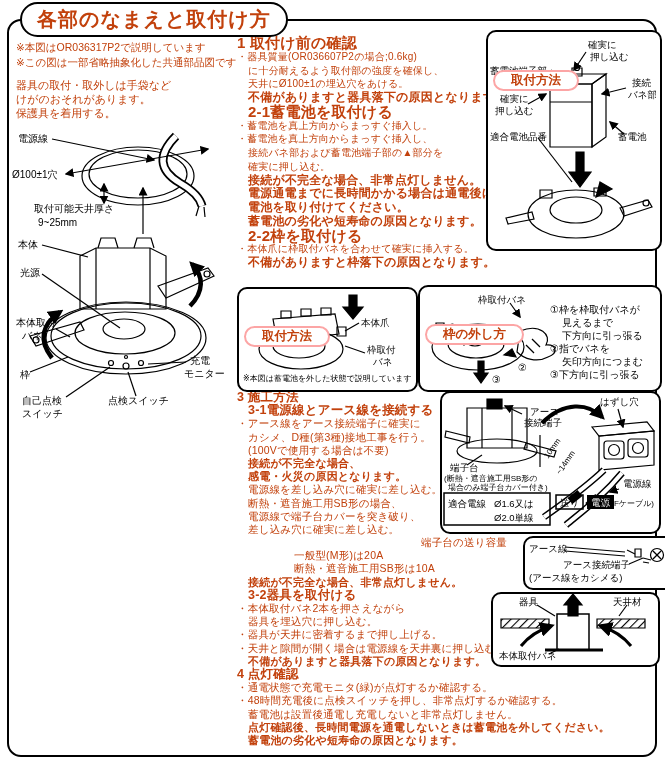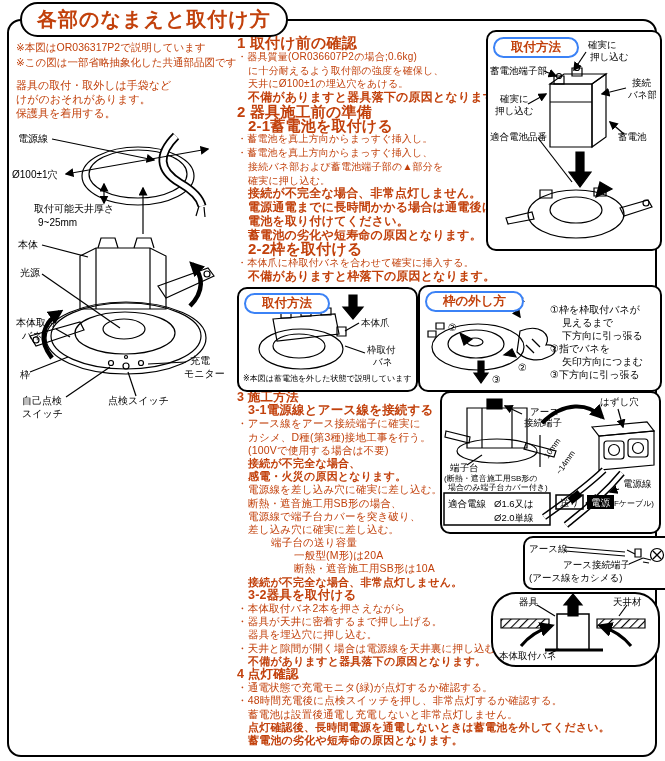--- a/index.html
+++ b/index.html
@@ -9,27 +9,27 @@
   #page-border{position:absolute;left:7px;top:19px;width:646px;height:734px;
                border:2.5px solid #000;border-radius:14px;}
   #main-title{position:absolute;left:20px;top:2px;border:2.5px solid #000;border-radius:18px;
               background:#fff;font-weight:700;font-size:20px;letter-spacing:1px;
               padding:2px 15px;white-space:nowrap;z-index:5;}
   .note-line{font-size:10.5px;line-height:14.5px;white-space:nowrap;}
   .caution-line{font-size:11px;line-height:14px;white-space:nowrap;}
   .ln{white-space:nowrap;font-size:10px;height:13.75px;line-height:13.75px;letter-spacing:0.2px;}
   .b{font-weight:700;font-size:12px;}
   .h{font-weight:700;font-size:15px;}
-  .i1{padding-left:11px;}.i2{padding-left:34px;}.i3{padding-left:57px;}
+  .i1{padding-left:11px;}.i2{padding-left:34px;text-align:center;}.i3{padding-left:57px;}
   #block2 .ln{font-size:10.5px;height:13.2px;line-height:13.2px;}
   #block2 .b{font-size:11px;}
   #block2 .h{font-size:12.5px;}
   .box{position:absolute;border:2px solid #000;border-radius:10px;background:#fff;}
-  .pill{position:absolute;border:2px solid #3b82f6;border-radius:14px;background:#fff;
-        font-weight:700;padding:0px 16px;font-size:12.5px;white-space:nowrap;z-index:3;}
+  .pill{position:absolute;border:2px solid #fca5a5;border-radius:14px;background:#fff;
+        font-weight:700;padding:0px 16px;font-size:12.5px;white-space:nowrap;z-index:3;margin-top:33px;}
   svg{position:absolute;left:0;top:0;}
   svg text{fill:#000;font-family:"Liberation Sans","DejaVu Sans",sans-serif;}
   .lbl{font-size:10px;}
   .lbl9{font-size:9.5px;}
   .lbl8{font-size:8px;}
   line,path,ellipse,polygon,polyline,rect,circle{vector-effect:non-scaling-stroke;}
 </style>
 </head>
 <body>
 
@@ -115,21 +115,20 @@
       <text class="lbl" x="176" y="251">モニター</text>
     </svg>
   </div>
 
   <div id="block1" class="abs" style="left:237px;top:36px;width:420px;">
     <div class="ln h">1 取付け前の確認</div>
     <div class="ln">・器具質量(OR036607P2の場合;0.6kg)</div>
     <div class="ln i1">に十分耐えるよう取付部の強度を確保し、</div>
     <div class="ln i1">天井にØ100±1の埋込穴をあける。</div>
     <div class="ln b i1">不備がありますと器具落下の原因となります。</div>
-    <div class="ln h">2 器具施工前の準備</div>
     <div class="ln h i1">2-1蓄電池を取付ける</div>
     <div class="ln">・蓄電池を真上方向からまっすぐ挿入し。</div>
     <div class="ln">・蓄電池を真上方向からまっすぐ挿入し、</div>
     <div class="ln i1">接続バネ部および蓄電池端子部の▲部分を</div>
     <div class="ln i1">確実に押し込む。</div>
     <div class="ln b i1">接続が不完全な場合、非常点灯しません。</div>
     <div class="ln b i1">電源通電までに長時間かかる場合は通電後に</div>
     <div class="ln b i1">電池を取り付けてください。</div>
     <div class="ln b i1">蓄電池の劣化や短寿命の原因となります。</div>
     <div class="ln h i1">2-2枠を取付ける</div>
@@ -148,22 +147,22 @@
     <div class="ln i1">電源線を差し込み穴に確実に差し込む。</div>
     <div class="ln i1">断熱・遮音施工用SB形の場合、</div>
     <div class="ln i1">電源線で端子台カバーを突き破り、</div>
     <div class="ln i1">差し込み穴に確実に差し込む。</div>
     <div class="ln i2">端子台の送り容量</div>
     <div class="ln i3">一般型(M形)は20A</div>
     <div class="ln i3">断熱・遮音施工用SB形は10A</div>
     <div class="ln b i1">接続が不完全な場合、非常点灯しません。</div>
     <div class="ln h i1">3-2器具を取付ける</div>
     <div class="ln">・本体取付バネ2本を押さえながら</div>
+    <div class="ln i1">器具を埋込穴に押し込む。</div>
     <div class="ln">・器具が天井に密着するまで押し上げる。</div>
-    <div class="ln i1">器具を埋込穴に押し込む。</div>
     <div class="ln">・天井と隙間が開く場合は電源線を天井裏に押し込む。</div>
     <div class="ln b i1">不備がありますと器具落下の原因となります。</div>
     <div class="ln h">4 点灯確認</div>
     <div class="ln">・通電状態で充電モニタ(緑)が点灯するか確認する。</div>
     <div class="ln">・48時間充電後に点検スイッチを押し、非常点灯するか確認する。</div>
     <div class="ln i1">蓄電池は設置後通電し充電しないと非常点灯しません。</div>
     <div class="ln b i1">点灯確認後、長時間電源を通電しないときは蓄電池を外してください。</div>
     <div class="ln b i1">蓄電池の劣化や短寿命の原因となります。</div>
   </div>
 
@@ -322,21 +321,21 @@
         <line x1="118" y1="20" x2="126" y2="22"></line>
           <line x1="118" y1="24" x2="124" y2="25"></line>
         <line x1="104" y1="26" x2="118" y2="20"></line>
       </g>
       <text class="lbl9" x="4" y="14">アース線</text>
       <text class="lbl9" x="38" y="30">アース接続端子</text>
       <text class="lbl9" x="4" y="43">(アース線をカシメる)</text>
     </svg>
   </div>
 
-  <div class="box" style="left:491px;top:592px;width:165px;height:71px;border-radius:25px;">
+  <div class="box" style="left:491px;top:592px;width:165px;height:71px;">
     <svg width="161" height="67" viewBox="0 0 161 67">
       <defs>
         <pattern id="hatch" width="6" height="6" patternTransform="rotate(45)" patternUnits="userSpaceOnUse">
           <rect width="6" height="6" fill="#fff"></rect>
           <line x1="0" y1="0" x2="0" y2="6" stroke="#000" stroke-width="2.2"></line>
         </pattern>
       </defs>
       <g stroke="#000" stroke-width="1.2" fill="none">
         <rect x="8" y="25" width="48" height="9" fill="url(#hatch)"></rect>
         <rect x="104" y="25" width="48" height="9" fill="url(#hatch)"></rect>

